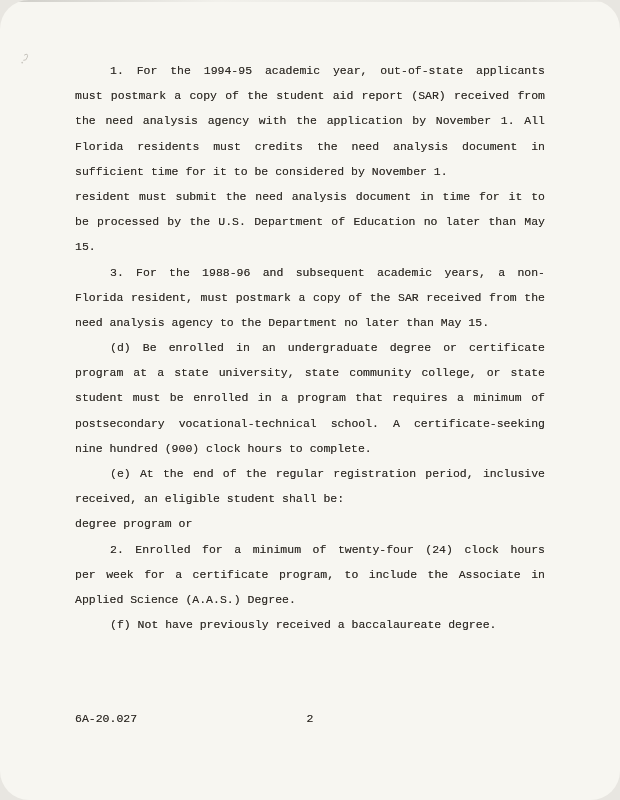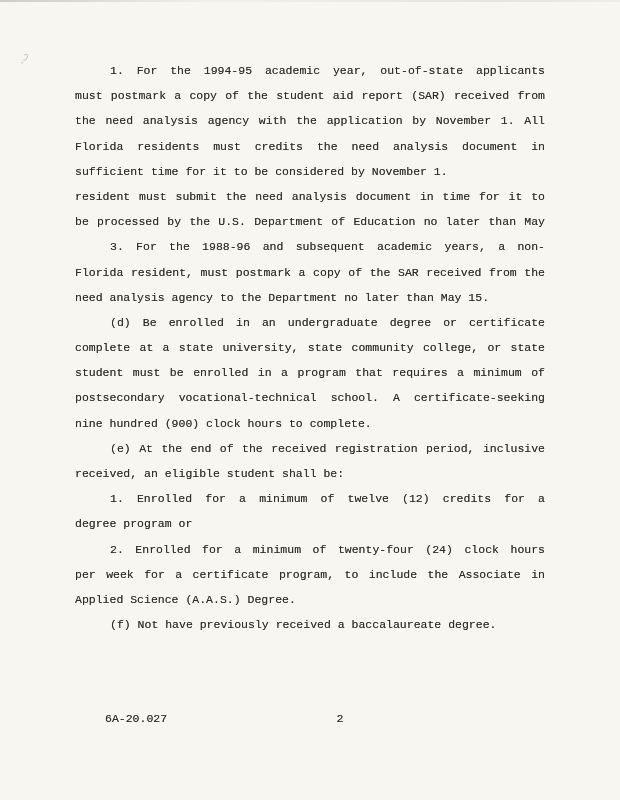--- a/index.html
+++ b/index.html
@@ -9,20 +9,21 @@
   }
   .page {
     position: relative;
     width: 620px;
     height: 800px;
     margin: 0 auto;
     background: #f7f6f1;
     overflow: hidden;
     font-family: "Liberation Mono", "DejaVu Sans Mono", monospace;
     color: #2f2b26;
+    border-radius: 29px;
   }
   
   .page::before {
     content: "";
     position: absolute;
     top: 0; left: 0; right: 0;
     height: 2px;
     background: linear-gradient(to right,
       rgba(110,108,102,0.30),
       rgba(190,188,182,0.10) 35%,
@@ -52,21 +53,20 @@
   }
   .footer {
     position: absolute;
     top: 706px;
     left: 75px;
     width: 470px;
     height: 25px;
     line-height: 25px;
     font-size: 11.5px;
     text-shadow: 0 0 0.4px rgba(47, 43, 38, 0.55);
-    margin-left: 30px;
   }
   .footer .rule-no {
     position: absolute;
     left: 0;
   }
   .footer .page-no {
     position: absolute;
     left: 0;
     width: 470px;
     text-align: center;
@@ -89,31 +89,31 @@
   </svg>
 
   <div class="content">
       <div class="line j ind">1.  For the 1994-95 academic year, out-of-state applicants</div>
       <div class="line j">must postmark a copy of the student aid report (SAR) received from</div>
       <div class="line j">the need analysis agency with the application by November 1.  All</div>
       <div class="line j">Florida residents must credits the need analysis document in</div>
       <div class="line">sufficient time for it to be considered by November 1.</div>
       <div class="line j">resident must submit the need analysis document in time for it to</div>
       <div class="line j">be processed by the U.S. Department of Education no later than May</div>
+      <div class="line">15.</div>
       <div class="line j ind">3.  For the 1988-96 and subsequent academic years, a non-</div>
       <div class="line j">Florida resident, must postmark a copy of the SAR received from the</div>
       <div class="line">need analysis agency to the Department no later than May 15.</div>
       <div class="line j ind">(d)  Be enrolled in an undergraduate degree or certificate</div>
-      <div class="line j">complete at a state university, state community college, or state</div>
+      <div class="line j">program at a state university, state community college, or state</div>
       <div class="line j">student must be enrolled in a program that requires a minimum of</div>
       <div class="line j">postsecondary vocational-technical school.  A certificate-seeking</div>
       <div class="line">nine hundred (900) clock hours to complete.</div>
-      <div class="line j ind">(e)  At the end of the received registration period, inclusive</div>
+      <div class="line j ind">(e)  At the end of the regular registration period, inclusive</div>
       <div class="line">received, an eligible student shall be:</div>
-      <div class="line j ind">1.  Enrolled for a minimum of twelve (12) credits for a</div>
       <div class="line">degree program or</div>
       <div class="line j ind">2.  Enrolled for a minimum of twenty-four (24) clock hours</div>
       <div class="line j">per week for a certificate program, to include the Associate in</div>
       <div class="line">Applied Science (A.A.S.) Degree.</div>
       <div class="line ind">(f)  Not have previously received a baccalaureate degree.</div>
     </div>
 
   <div class="footer">
     <span class="rule-no">6A-20.027</span>
     <span class="page-no">2</span>

